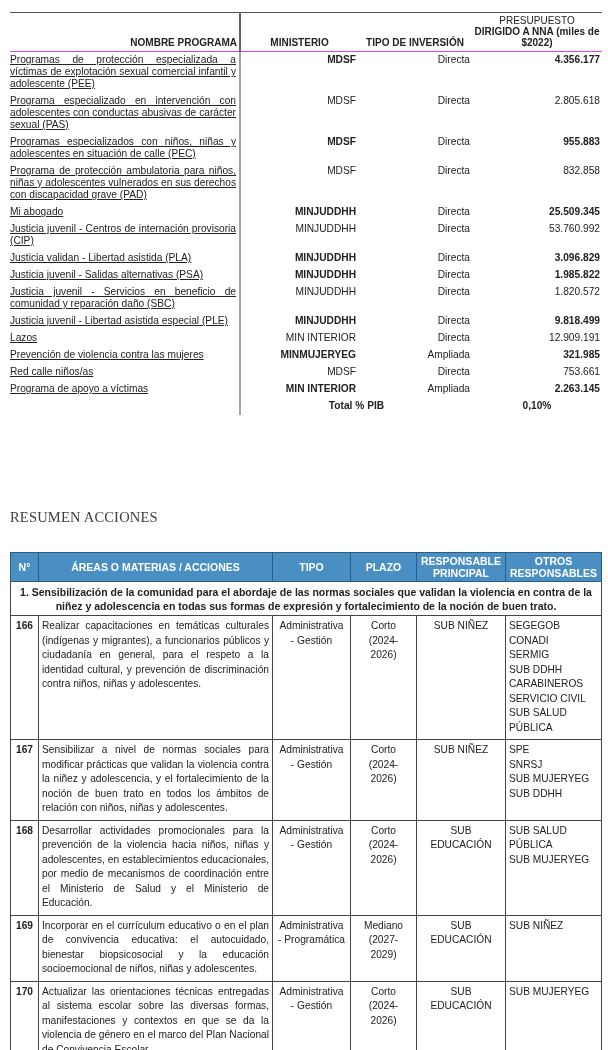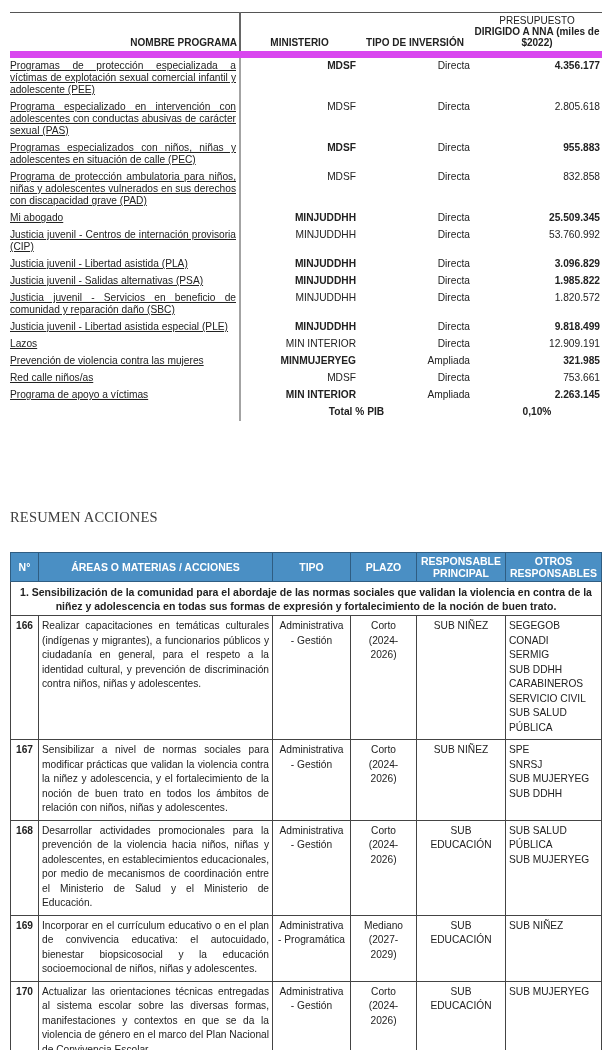--- a/index.html
+++ b/index.html
@@ -3,21 +3,21 @@
 <meta charset="utf-8">
 <style>
   html, body { margin: 0; padding: 0; background: #ffffff; }
   body { width: 608px; height: 1050px; position: relative; overflow: hidden;
          font-family: "Liberation Sans", sans-serif; color: #222; }
 
   
   #budget { position: absolute; left: 10px; top: 12px; width: 592px; }
   #budget table { border-collapse: collapse; width: 592px; table-layout: fixed; font-size: 10.2px; }
   #budget th { font-weight: bold; font-size: 10px; color: #222; text-align: center; vertical-align: bottom;
-               padding: 2px 2px 3px 2px; border-top: 1px solid #555; border-bottom: 7px solid #d946ef; margin-top: 28px; }
+               padding: 2px 2px 3px 2px; border-top: 1px solid #555; border-bottom: 1px solid #d946ef; margin-top: 28px; }
   #budget th.name { text-align: right; padding-left: 0; }
   #budget th.budget { font-weight: normal; line-height: 11px; }
   #budget th.budget b { font-weight: bold; }
   #budget td { vertical-align: top; padding: 2px 2px 3px 2px; line-height: 12px; }
   #budget td.name { text-align: justify; padding-left: 0; padding-right: 3px; border-right: 2px solid #a3a3a3; text-decoration: underline; }
   #budget td.c { text-align: right; }
   #budget td.b { font-weight: bold; }
   #budget .col-name { width: 230px; }
   #budget .col-min { width: 118px; }
   #budget .col-tipo { width: 114px; }
@@ -99,21 +99,21 @@
           <td class="c">Directa</td>
           <td class="c b">25.509.345</td>
         </tr>
         <tr>
           <td class="name">Justicia juvenil - Centros de internación provisoria (CIP)</td>
           <td class="c">MINJUDDHH</td>
           <td class="c">Directa</td>
           <td class="c">53.760.992</td>
         </tr>
         <tr>
-          <td class="name">Justicia juvenil - Libertad asistida (PLA)</td>
+          <td class="name">Justicia validan - Libertad asistida (PLA)</td>
           <td class="c b">MINJUDDHH</td>
           <td class="c">Directa</td>
           <td class="c b">3.096.829</td>
         </tr>
         <tr>
           <td class="name">Justicia juvenil - Salidas alternativas (PSA)</td>
           <td class="c b">MINJUDDHH</td>
           <td class="c">Directa</td>
           <td class="c b">1.985.822</td>
         </tr>

